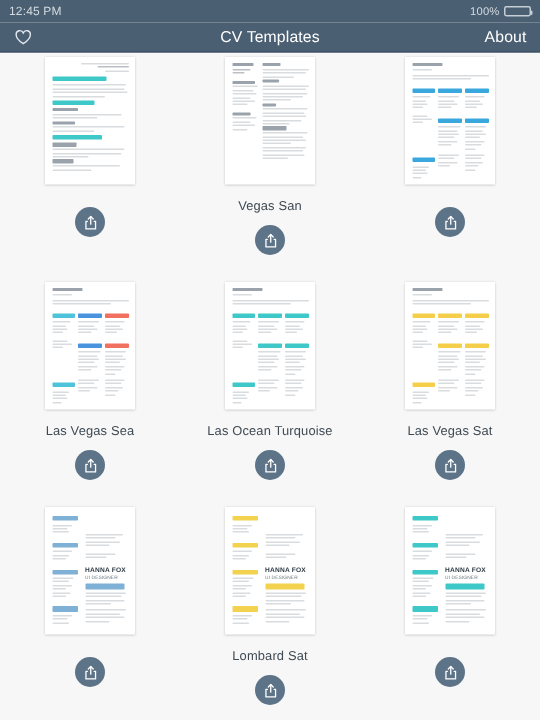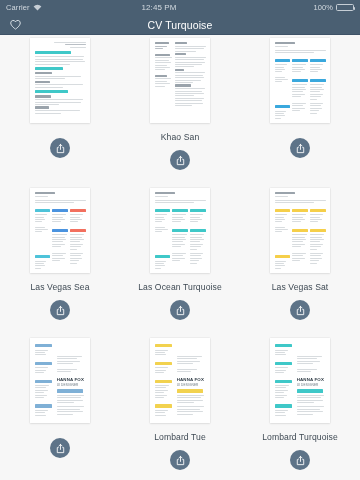--- a/index.html
+++ b/index.html
@@ -169,46 +169,41 @@
     font-size: 3.2px;
     color: #6b7880;
     letter-spacing: 0.1px;
     margin-bottom: 2.5px;
   }
 </style>
 </head>
 <body>
 
 <div class="status-bar">
-  <div class="status-left">
-    <span>Carrier</span>
-    <span class="wifi-icon">
-      <svg width="9" height="7" viewBox="0 0 12 9">
-        <path d="M6 8.4 L0.8 3.1 A7.4 7.4 0 0 1 11.2 3.1 Z" fill="#c6ced6"></path>
-      </svg>
-    </span>
-  </div>
   <div class="status-center">12:45 PM</div>
   <div class="status-right">
     <span>100%</span>
     <span class="battery">
       <span class="battery-fill"></span>
     </span>
   </div>
 </div>
 
 <div class="nav-bar">
   <div class="nav-left">
     <span title="Favorites">
       <svg class="heart-icon" viewBox="0 0 24 24" fill="none" stroke="#e2e8ee" stroke-width="1.7">
         <path d="M12 20.5 C12 20.5 3.2 14.8 3.2 9.1 A4.6 4.6 0 0 1 12 7.2 A4.6 4.6 0 0 1 20.8 9.1 C20.8 14.8 12 20.5 12 20.5 Z"></path>
       </svg>
     </span>
   </div>
-  <div class="nav-title">CV Turquoise</div>
+  <div class="nav-title">CV Templates</div>
+  <div class="nav-right">
+    <span class="nav-about">About</span>
+  </div>
 </div>
 
 <div class="grid" id="grid">
     <div class="cell">
     <div class="thumb-wrap">
       <div class="thumb">
         <div class="tpl-everglades">
     <div class="head">
               <div class="ln" style="width:62%"></div>
               <div class="ln d" style="width:40%"></div>
@@ -293,21 +288,21 @@
               <div class="ln" style="width:95%"></div>
               <div class="ln" style="width:64%"></div>
       <div class="ln" style="width:96%"></div>
               <div class="ln" style="width:88%"></div>
               <div class="ln" style="width:92%"></div>
               <div class="ln" style="width:56%"></div>
             </div>
   </div>
       </div>
     </div>
-    <div class="cell-label">Khao San</div>
+    <div class="cell-label">Vegas San</div>
     <div class="share-btn" title="Share Khao San">
       <span>
           <svg width="11" height="11" viewBox="0 0 24 24" fill="none" stroke="#ffffff" stroke-width="1.9" stroke-linecap="round" stroke-linejoin="round">
   <path d="M12 3 L12 14"></path>
   <path d="M8.4 6.6 L12 3 L15.6 6.6"></path>
   <path d="M7 10 L5 10 L5 21 L19 21 L19 10 L17 10"></path>
 </svg>
         </span>
     </div>
     </div>
@@ -807,21 +802,21 @@
               <div class="ln" style="width:60%"></div>
       <div style="height:2px"></div>
               <div class="ln" style="width:94%"></div>
               <div class="ln" style="width:82%"></div>
               <div class="ln" style="width:90%"></div>
               <div class="ln" style="width:56%"></div>
     </div>
   </div>
       </div>
     </div>
-    <div class="cell-label">Lombard Tue</div>
+    <div class="cell-label">Lombard Sat</div>
     <div class="share-btn" title="Share Lombard Sun">
       <span>
           <svg width="11" height="11" viewBox="0 0 24 24" fill="none" stroke="#ffffff" stroke-width="1.9" stroke-linecap="round" stroke-linejoin="round">
   <path d="M12 3 L12 14"></path>
   <path d="M8.4 6.6 L12 3 L15.6 6.6"></path>
   <path d="M7 10 L5 10 L5 21 L19 21 L19 10 L17 10"></path>
 </svg>
         </span>
     </div>
     </div>
@@ -871,21 +866,20 @@
               <div class="ln" style="width:60%"></div>
       <div style="height:2px"></div>
               <div class="ln" style="width:94%"></div>
               <div class="ln" style="width:82%"></div>
               <div class="ln" style="width:90%"></div>
               <div class="ln" style="width:56%"></div>
     </div>
   </div>
       </div>
     </div>
-    <div class="cell-label">Lombard Turquoise</div>
     <div class="share-btn" title="Share Lombard Turquoise">
       <span>
           <svg width="11" height="11" viewBox="0 0 24 24" fill="none" stroke="#ffffff" stroke-width="1.9" stroke-linecap="round" stroke-linejoin="round">
   <path d="M12 3 L12 14"></path>
   <path d="M8.4 6.6 L12 3 L15.6 6.6"></path>
   <path d="M7 10 L5 10 L5 21 L19 21 L19 10 L17 10"></path>
 </svg>
         </span>
     </div>
     </div>

